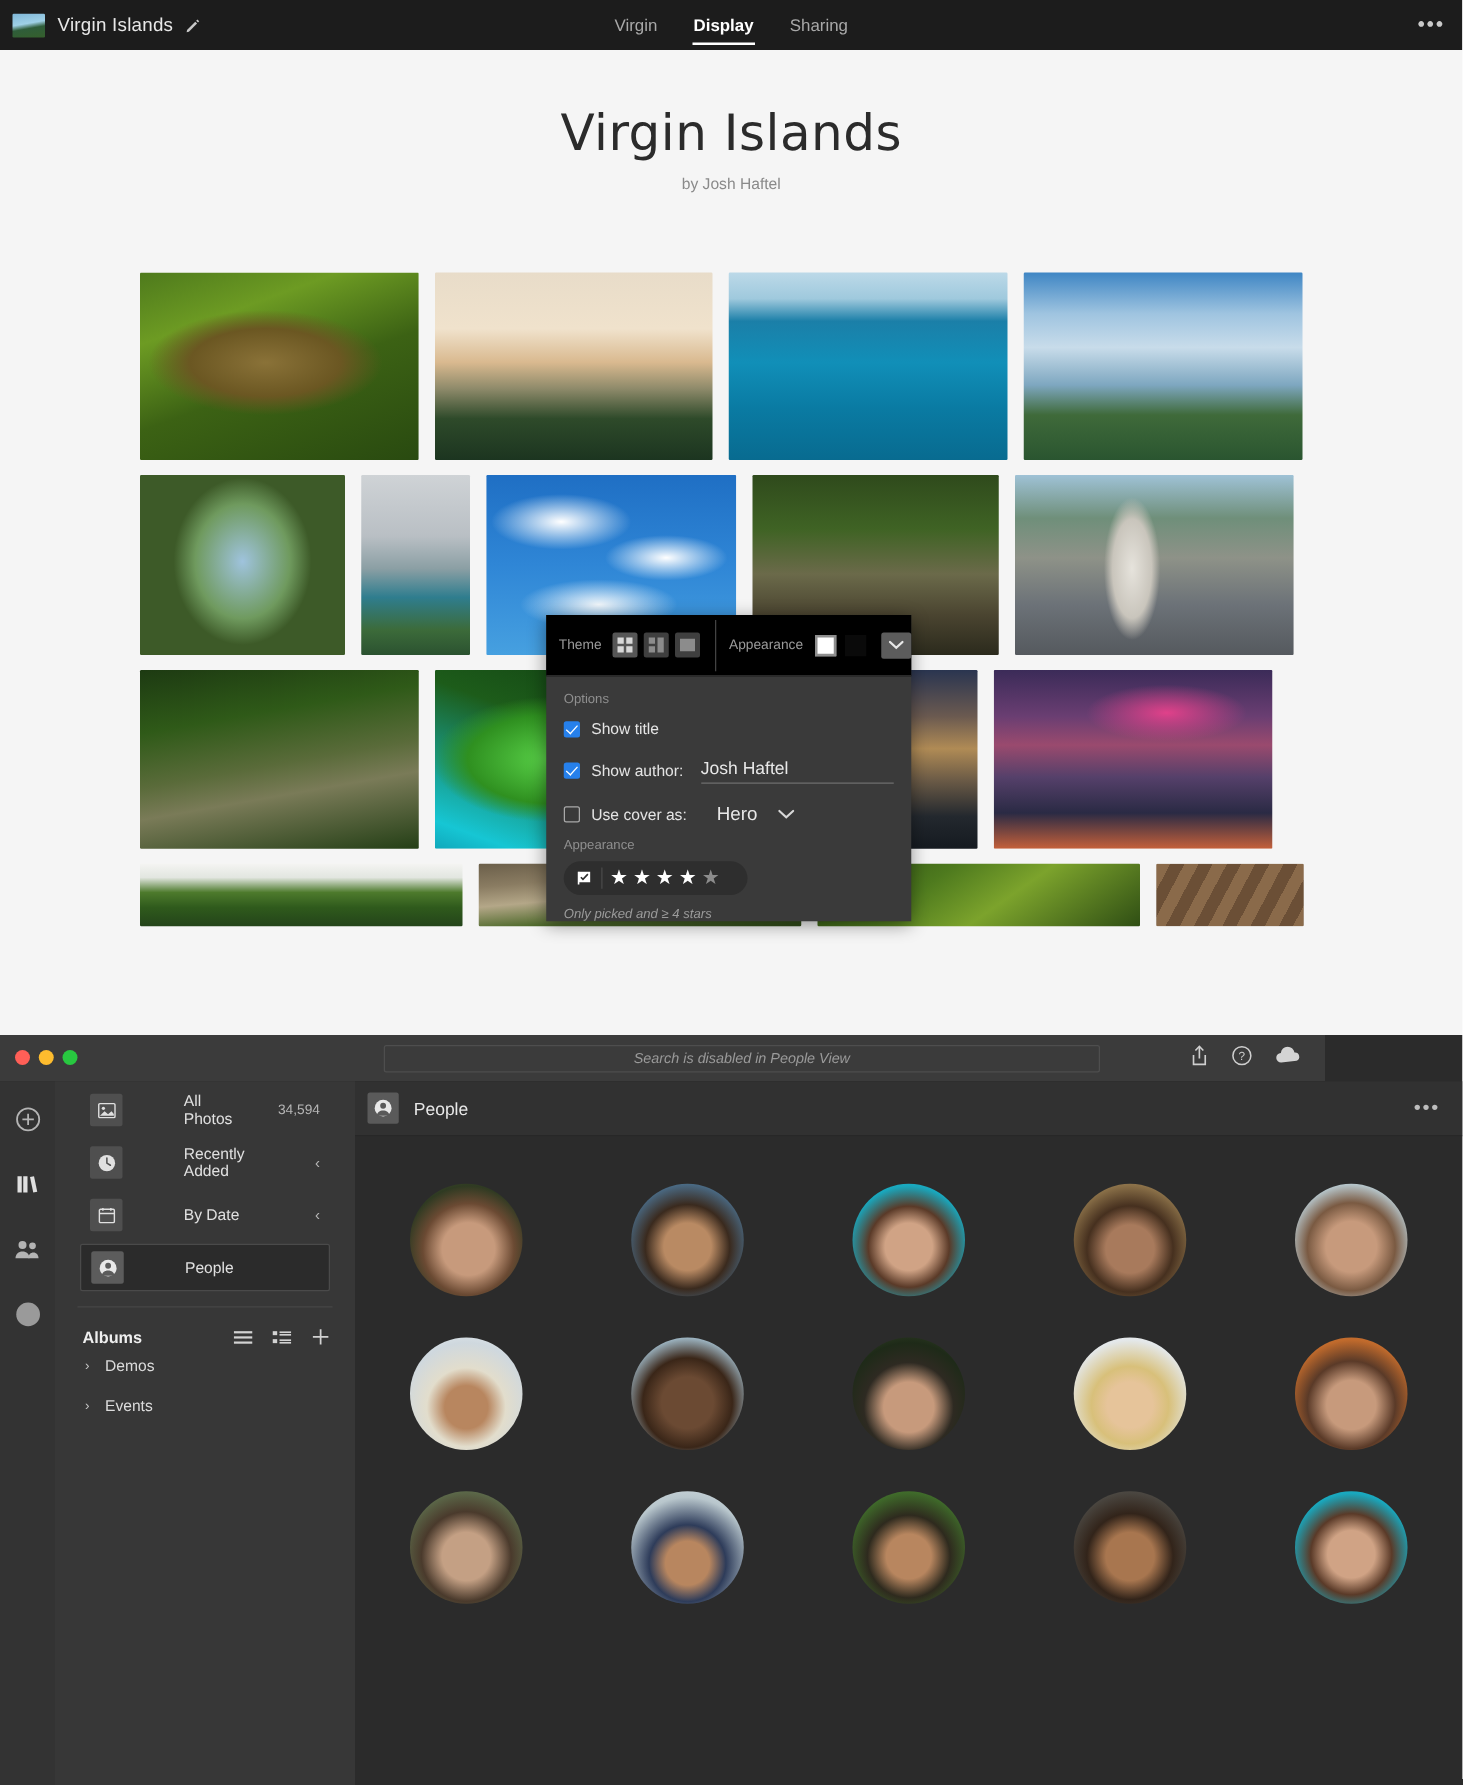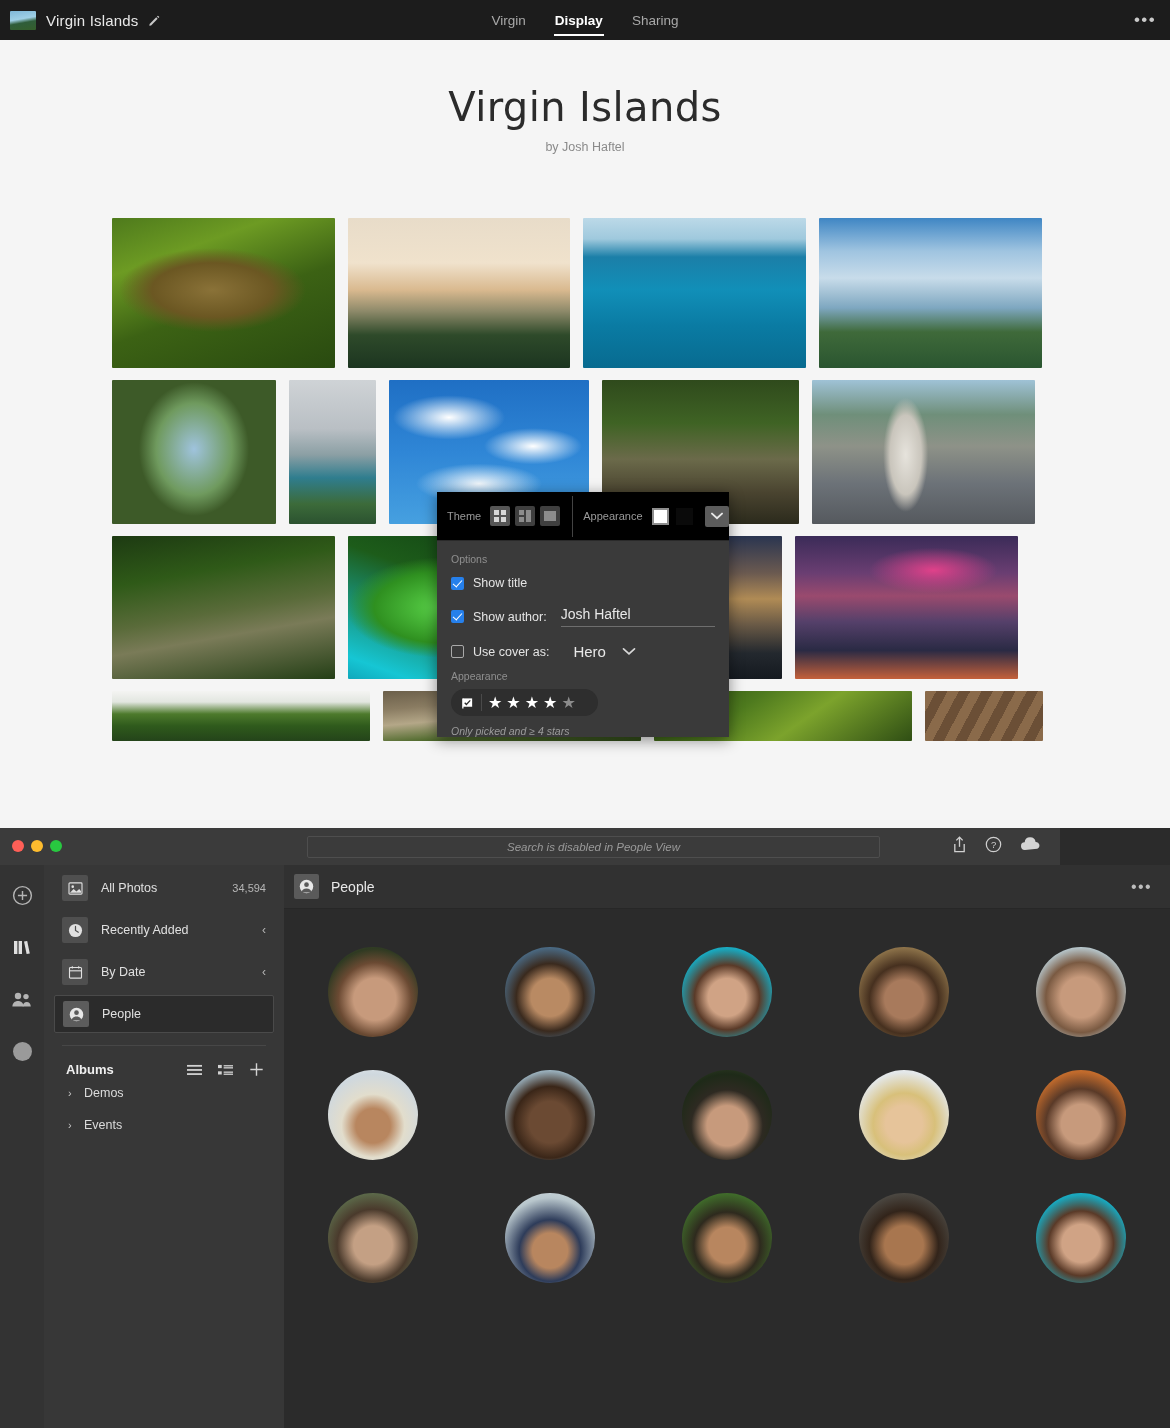--- a/index.html
+++ b/index.html
@@ -165,22 +165,23 @@
   .tb-icons > div { display: flex; align-items: center; justify-content: center; }
 
   .railcol { position: absolute; left: 0; top: 37px; width: 44px; bottom: 0; background: #333333; }
   .rail-items { display: flex; flex-direction: column; align-items: center; padding-top: 18px; gap: 28px; }
   .rail-it { width: 24px; height: 24px; display: flex; align-items: center; justify-content: center; }
   .rail-avatar { width: 19px; height: 19px; border-radius: 50%; background: #9a9a9a; }
 
   .sidebar { position: absolute; left: 44px; top: 37px; width: 240px; bottom: 0; background: #373737; }
   .sb-head { color: #efefef; font-size: 13px; font-weight: bold; padding: 16px 0 6px 22px; }
   .sb-item {
-    display: flex; align-items: center; height: 38px; margin: 4px 10px; padding: 0 8px;
+    display: flex; align-items: center; height: 38px; margin: 4px 20px; padding: 0 8px;
     border-radius: 2px;
+    gap: 36px;
   }
   .sb-item.sel { background: #2b2b2b; border: 1px solid #4a4a4a; }
   .sb-ico {
     width: 26px; height: 26px; border-radius: 2px; background: #4f4f4f; flex: none;
     display: flex; align-items: center; justify-content: center;
   }
   .sb-item.sel .sb-ico { background: #5c5c5c; }
   .sb-label { color: #e0e0e0; font-size: 12.5px; margin-left: 13px; flex: 1; }
   .sb-count { color: #b6b6b6; font-size: 11px; }
   .sb-chev { color: #b6b6b6; font-size: 12px; }

